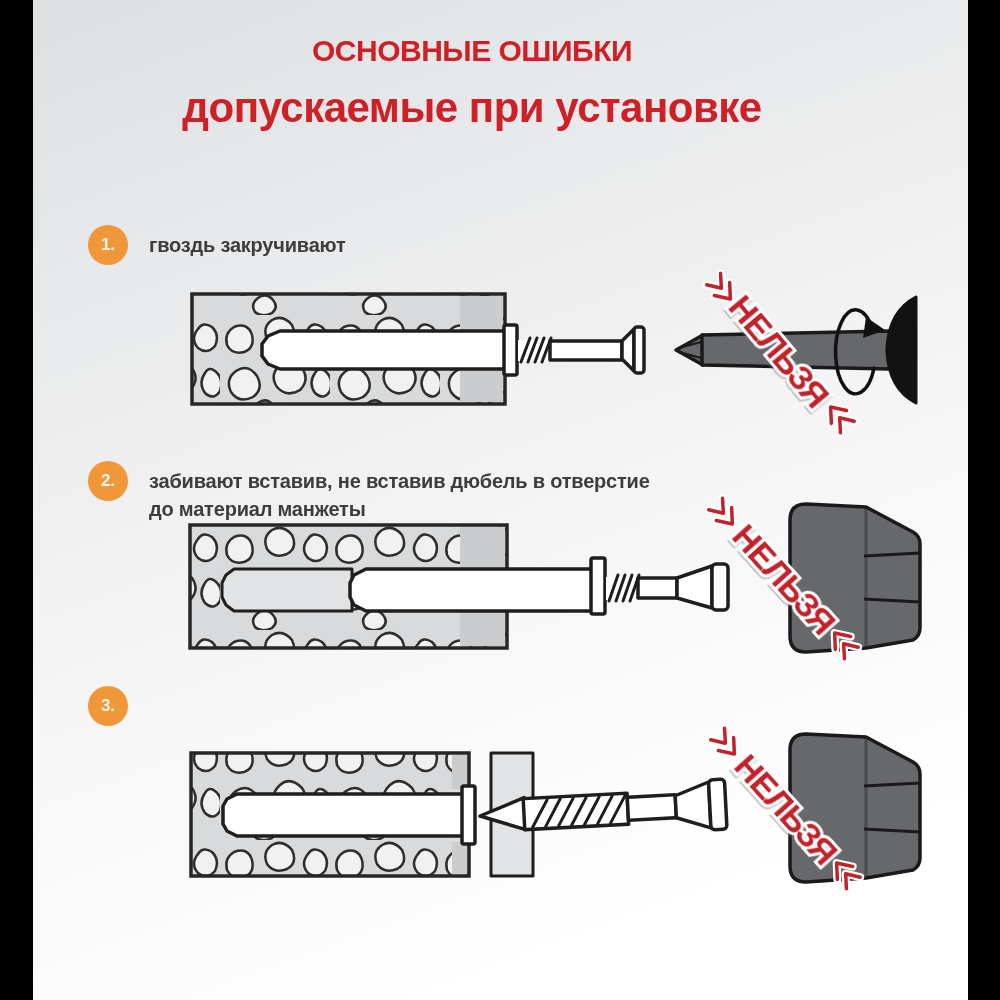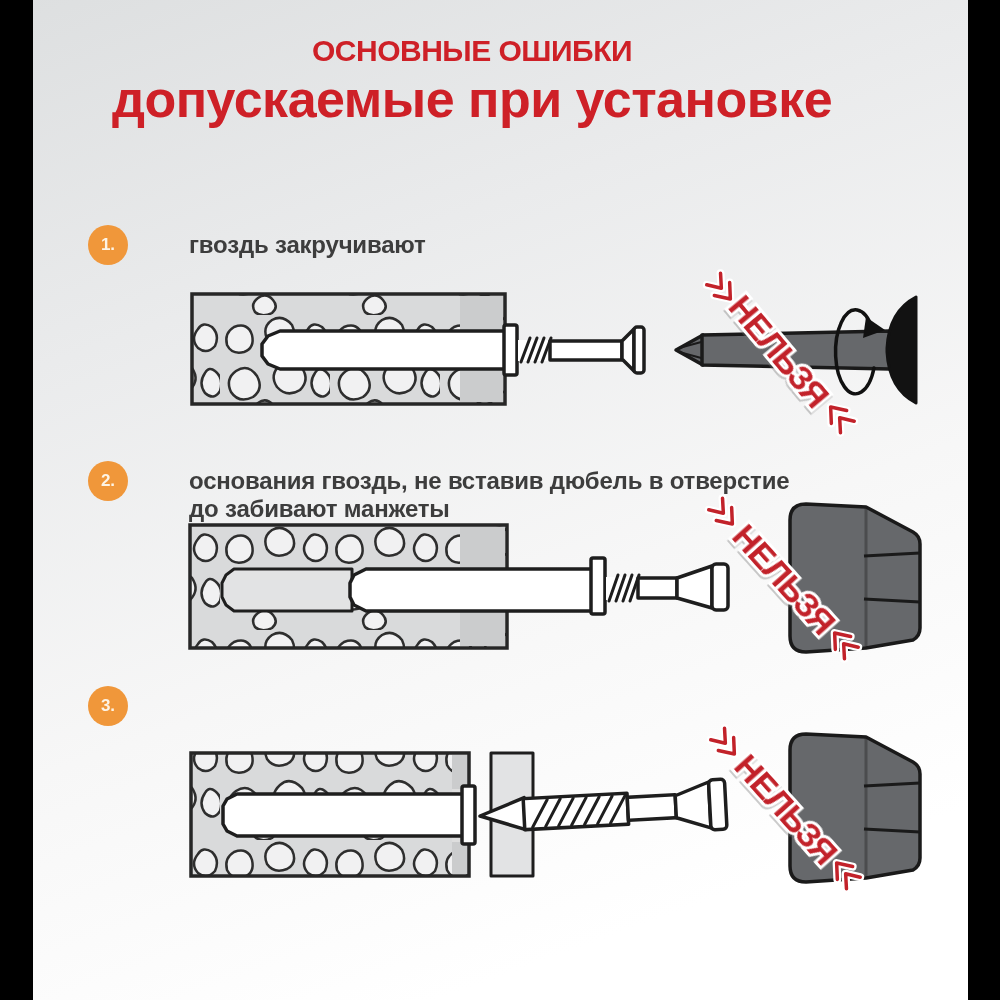--- a/index.html
+++ b/index.html
@@ -7,32 +7,32 @@
     position:relative; width:1000px; height:1000px; overflow:hidden;
     background:linear-gradient(160deg,#dddfe0 0%,#eaebec 28%,#f7f7f7 58%,#ffffff 85%);
     font-family:"Liberation Sans",sans-serif;
   }
   .bar{position:absolute;top:0;bottom:0;background:#000;}
   .bar.left{left:0;width:33px;}
   .bar.right{right:0;width:32px;}
 
   header{position:absolute;left:33px;width:878px;top:24px;text-align:center;color:#ce2027;font-weight:bold;letter-spacing:-0.5px;}
   .title-main{font-size:30px;line-height:54px;margin:0;}
-  .title-sub{font-size:52px;line-height:43px;margin:0;}
+  .title-sub{font-size:42px;line-height:43px;margin:8px;}
 
   .item{position:absolute;left:88px;display:flex;gap:21px;align-items:flex-start;}
   .item.i1{top:225px;}
   .item.i2{top:461px;}
   .item.i3{top:686px;}
   .badge{
     width:40px;height:40px;border-radius:50%;background:#f0973a;color:#fdf4e6;
     font-size:17px;font-weight:bold;display:flex;align-items:center;justify-content:center;
     flex:0 0 40px;
   }
-  .item-text{font-size:24px;font-weight:bold;color:#3d3d3d;line-height:28px;padding-top:6px;letter-spacing:-0.2px;margin-left:40px;}
+  .item-text{font-size:20px;font-weight:bold;color:#3d3d3d;line-height:28px;padding-top:6px;letter-spacing:-0.2px;}
 
   svg.art{position:absolute;left:0;top:0;width:1000px;height:1000px;}
 
   .wall-bg{fill:#d9dadb;}
   .wall-outline{fill:none;stroke:#262626;stroke-width:3.5;}
   .pebble{fill:#f1f1f2;stroke:#2e2e2e;stroke-width:2.5;}
   .strip{fill:#dedede;}
   .strip-dark{fill:#cbcccd;}
   .metal{fill:#ffffff;stroke:#1e1e1e;stroke-width:3.5;stroke-linejoin:round;}
   .thread{stroke:#1e1e1e;stroke-width:3;stroke-linecap:round;}
@@ -66,22 +66,22 @@
     <div class="badge">1.</div>
     <div class="item-text">
       <div>гвоздь закручивают</div>
       <div></div>
     </div>
   </div>
 
   <div class="item i2">
     <div class="badge">2.</div>
     <div class="item-text">
-      <div>основания гвоздь, не вставив дюбель в отверстие</div>
-      <div>до забивают манжеты</div>
+      <div>забивают вставив, не вставив дюбель в отверстие</div>
+      <div>до материал манжеты</div>
     </div>
   </div>
 
   <div class="item i3">
     <div class="badge">3.</div>
   </div>
 
   <svg class="art" viewBox="0 0 1000 1000">
     <defs>
       <pattern id="stones" width="110" height="105" patternUnits="userSpaceOnUse">

